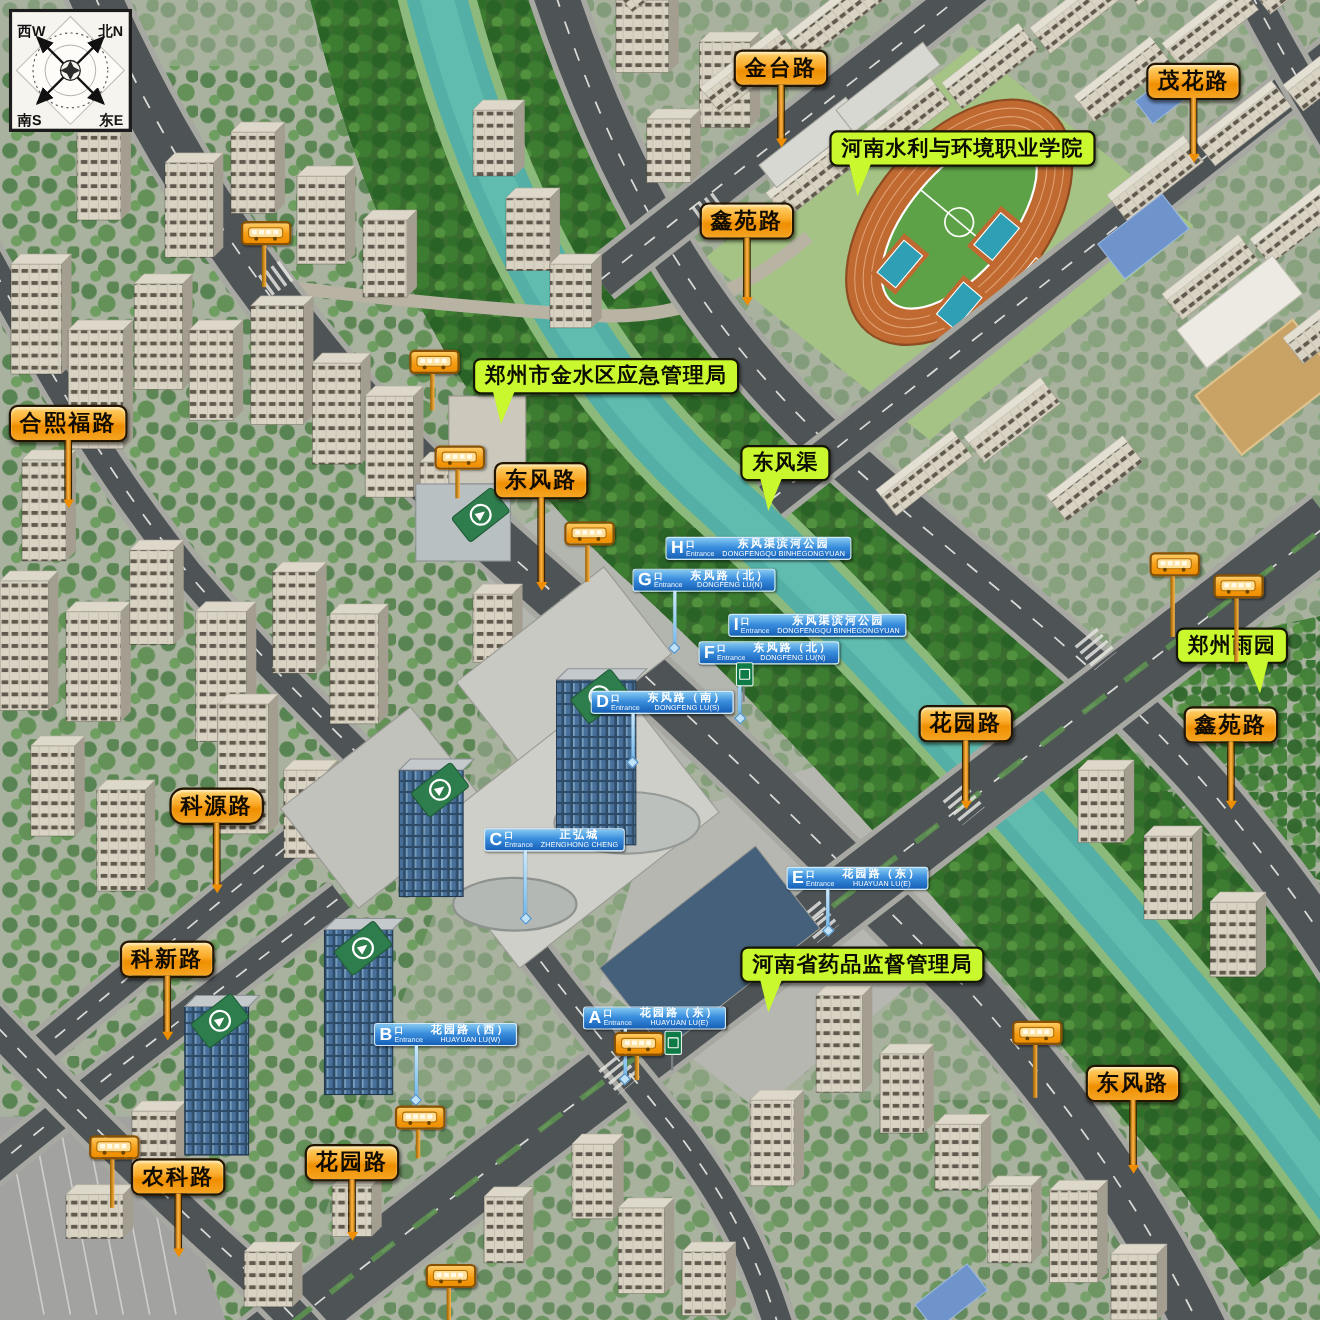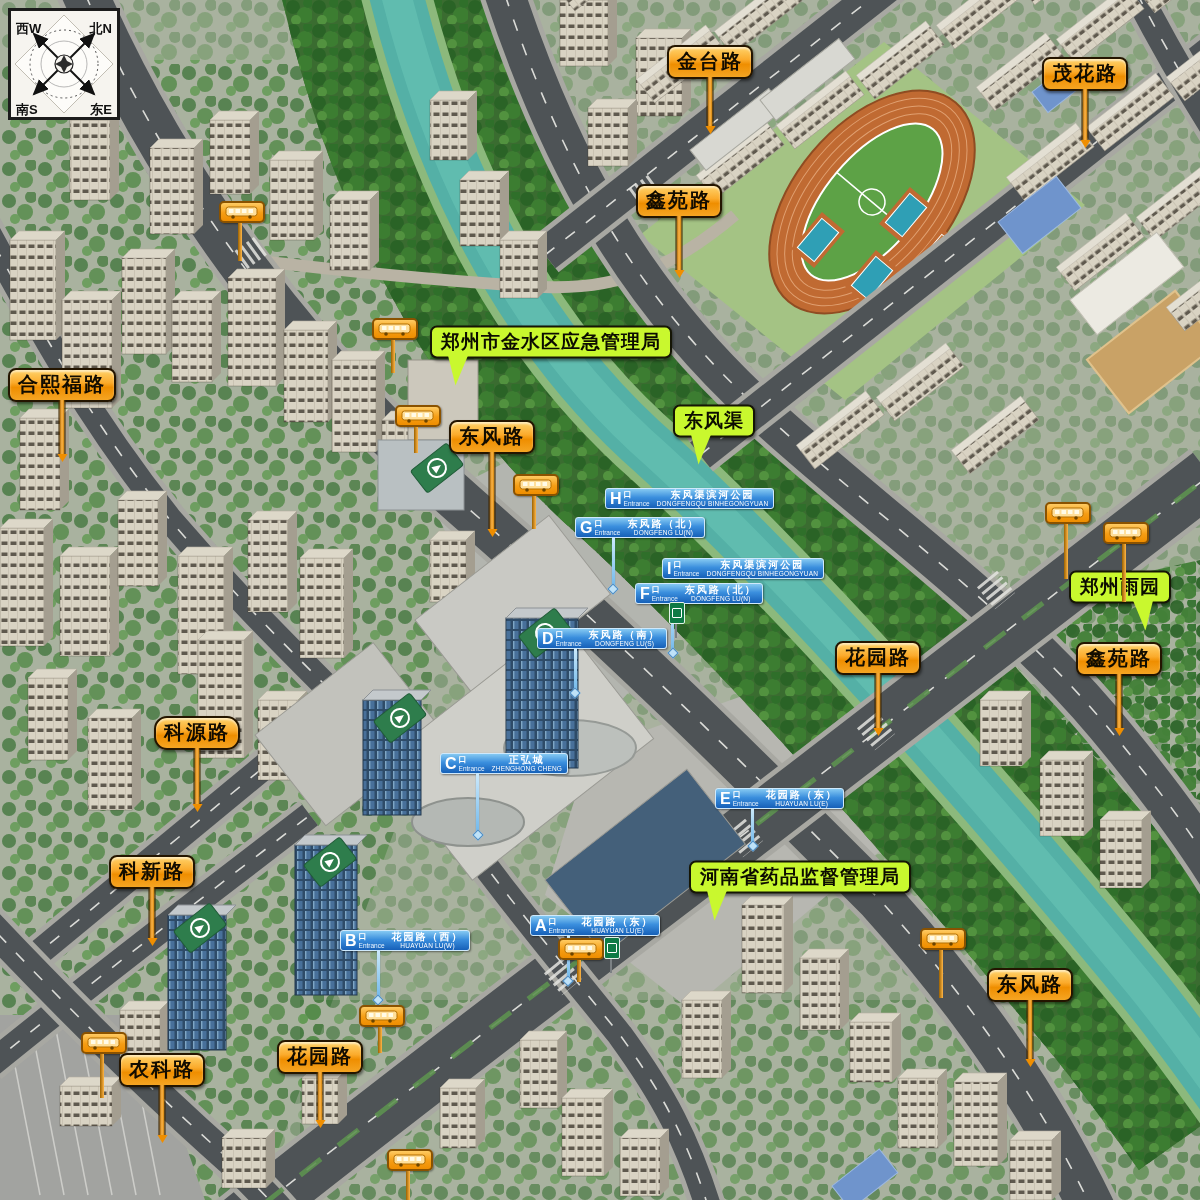--- a/index.html
+++ b/index.html
@@ -621,24 +621,25 @@
         </div></div>
       <div class="road-label" style="left: 162px; top: 1070px;">农科路<div class="stem" style="height: 51px;">
           <i></i>
         </div></div>
       <div class="road-label" style="left: 320px; top: 1057px;">花园路<div class="stem" style="height: 49px;">
           <i></i>
         </div></div>
       <div class="road-label" style="left: 1030px; top: 985px;">东风路<div class="stem" style="height: 60px;">
           <i></i>
         </div></div>
+      <div class="fac-label" data-tip="left" style="left: 875px; top: 135px;">河南水利与环境职业学院<div class="tip"></div></div>
       <div class="fac-label" data-tip="left" style="left: 551px; top: 342px;">郑州市金水区应急管理局<div class="tip"></div></div>
       <div class="fac-label" data-tip="left" style="left: 714px; top: 421px; font-family: Liberation Serif, serif;">东风渠<div class="tip"></div></div>
       <div class="fac-label" data-tip="right" style="left: 1120px; top: 587px;">郑州雨园<div class="tip"></div></div>
-      <div class="fac-label" data-tip="left" style="left: 800px; top: 877px;">河南省药品监督管理局<div class="tip"></div></div>
+      <div class="fac-label" data-tip="left" style="left: 784px; top: 877px;">河南省药品监督管理局<div class="tip"></div></div>
       <div class="entrance" style="left: 605px; top: 488px;">
         <span class="letter">H</span>
         <span class="mid">
           <span class="kou">口</span>
           <span class="word">Entrance</span>
         </span>
         <span class="names">
           <span class="cn">东风渠滨河公园</span>
           <span class="en">DONGFENGQU BINHEGONGYUAN</span>
         </span>

